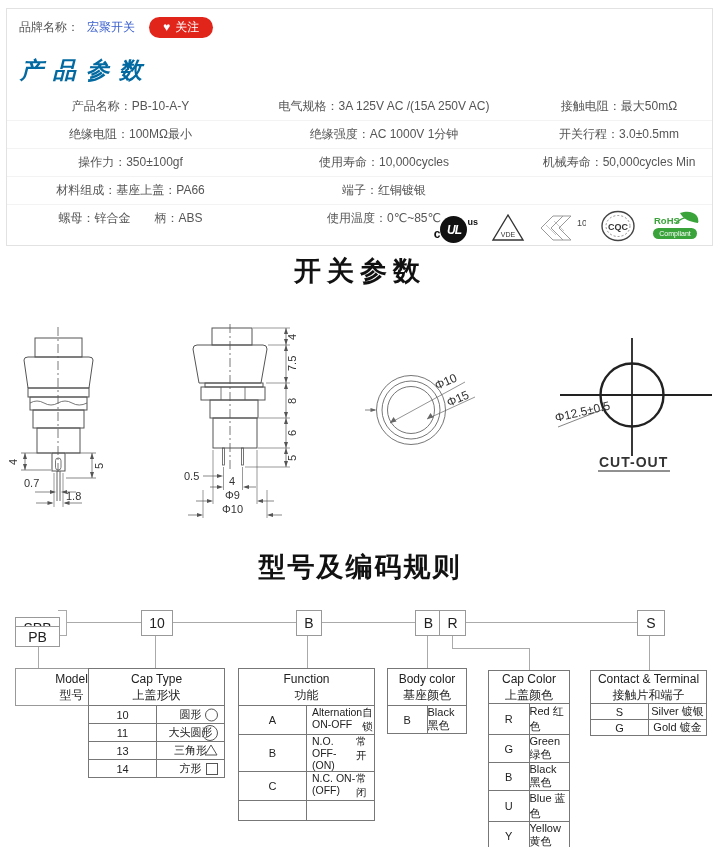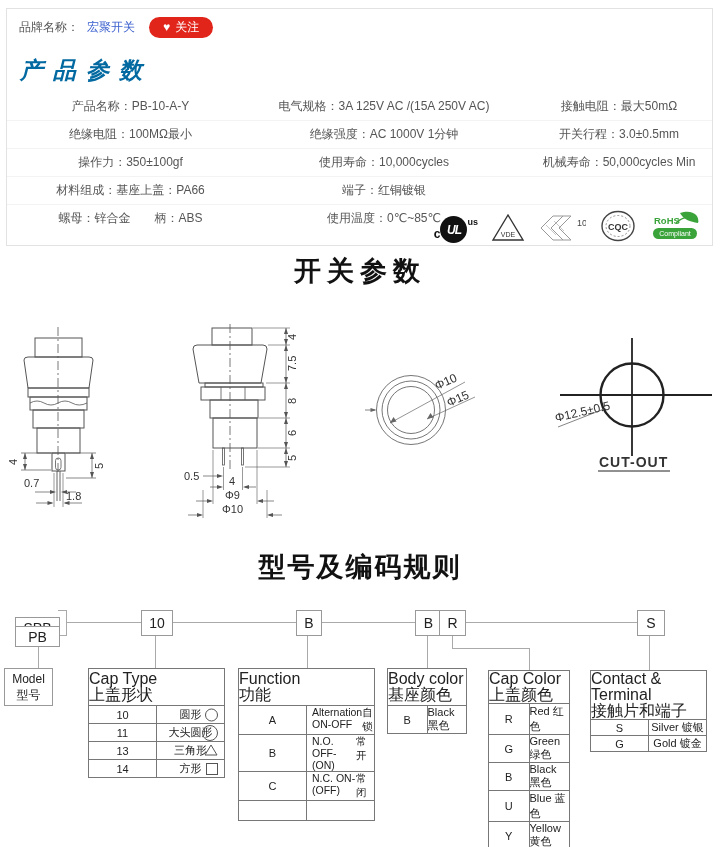--- a/index.html
+++ b/index.html
@@ -36,21 +36,21 @@
            color:#111;letter-spacing:2px;}
   svg text{font-family:"Liberation Sans","DejaVu Sans",sans-serif;}
   .drw{position:absolute;}
   
   .diagram{position:absolute;left:0;top:582px;width:720px;height:265px;}
   .l{position:absolute;background:#aaa;}
   .cbox{position:absolute;border:1px solid #999;background:#fff;display:flex;align-items:center;justify-content:center;
         font-size:14px;color:#222;}
   .dtable{position:absolute;border-collapse:collapse;background:#fff;table-layout:fixed;}
   .dtable td{border:1px solid #777;font-size:11px;color:#222;padding:0;overflow:hidden;}
-  .dtable .hd{font-size:16px;line-height:16px;margin-top:16px;}
+  .dtable .hd{text-align:center;font-size:12px;line-height:16px;margin-top:16px;}
   .dtable .code{text-align:center;}
   .mbox{position:absolute;border:1px solid #999;background:#fff;display:flex;flex-direction:column;
         align-items:center;justify-content:center;font-size:12px;color:#222;line-height:16px;}
   .nm-rel{position:relative;text-align:center;}
   .shape{position:absolute;right:6px;top:50%;transform:translateY(-50%);}
   .sh-circle-s{width:11px;height:11px;border:1px solid #555;border-radius:50%;}
   .sh-circle-l{width:14px;height:14px;border:1px solid #555;border-radius:50%;}
   .sh-square{width:10px;height:10px;border:1px solid #555;}
   .fn-row{display:flex;justify-content:space-between;padding:0 5px 0 5px;font-size:10.5px;}
   .note{position:absolute;left:586px;top:152px;width:132px;font-size:9px;line-height:13.5px;color:#333;}
@@ -313,21 +313,21 @@
     <div class="l" style="left:649px;top:52px;width:1px;height:36px;"></div>
 
     <div class="cbox" style="left:15px;top:19px;width:43px;height:19px;margin-top:16px;">SPB</div>
     <div class="cbox" style="left:15px;top:44px;width:43px;height:19px;">PB</div>
     <div class="cbox" style="left:141px;top:28px;width:30px;height:24px;">10</div>
     <div class="cbox" style="left:296px;top:28px;width:24px;height:24px;">B</div>
     <div class="cbox" style="left:415px;top:28px;width:25px;height:24px;">B</div>
     <div class="cbox" style="left:439px;top:28px;width:25px;height:24px;">R</div>
     <div class="cbox" style="left:637px;top:28px;width:26px;height:24px;">S</div>
 
-    <div class="mbox" style="left:4px;top:86px;width:47px;height:36px;">
+    <div class="mbox" style="left:15px;top:86px;width:47px;height:36px;padding-left:32px;">
       <span>Model</span>
       <span>型号</span>
     </div>
 
     <table class="dtable" style="left:88px;top:86px;width:137px;">
       <tbody>
           <tr>
             <td colspan="2" class="hd" style="height:36px;">
         <div>Cap Type</div>
         <div>上盖形状</div>

